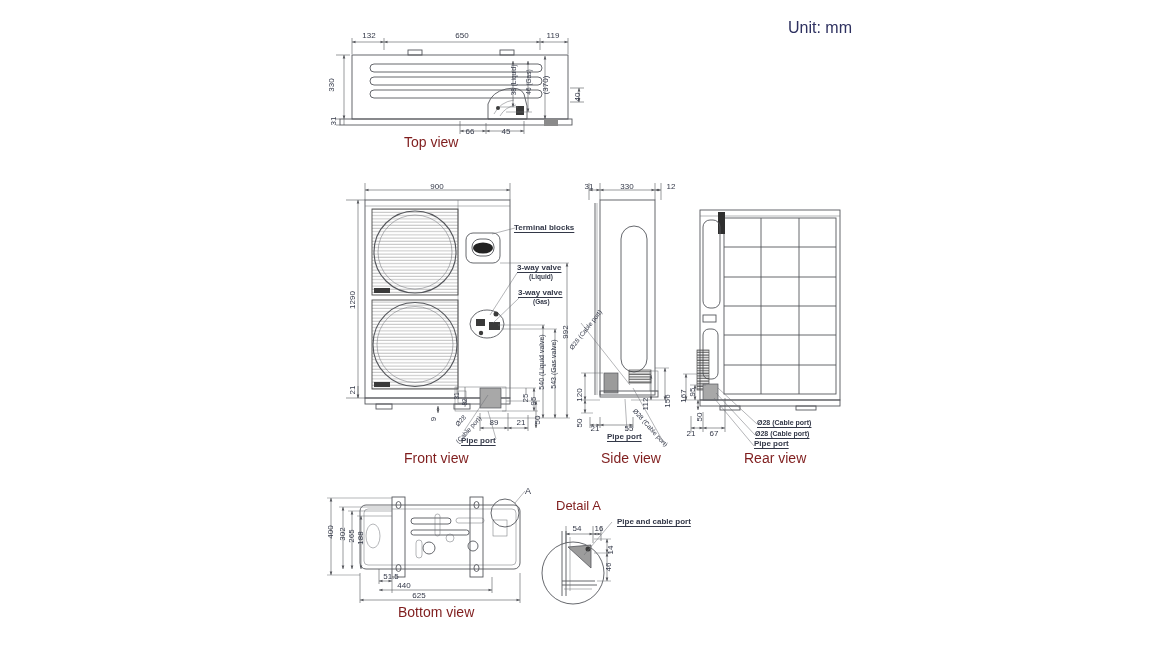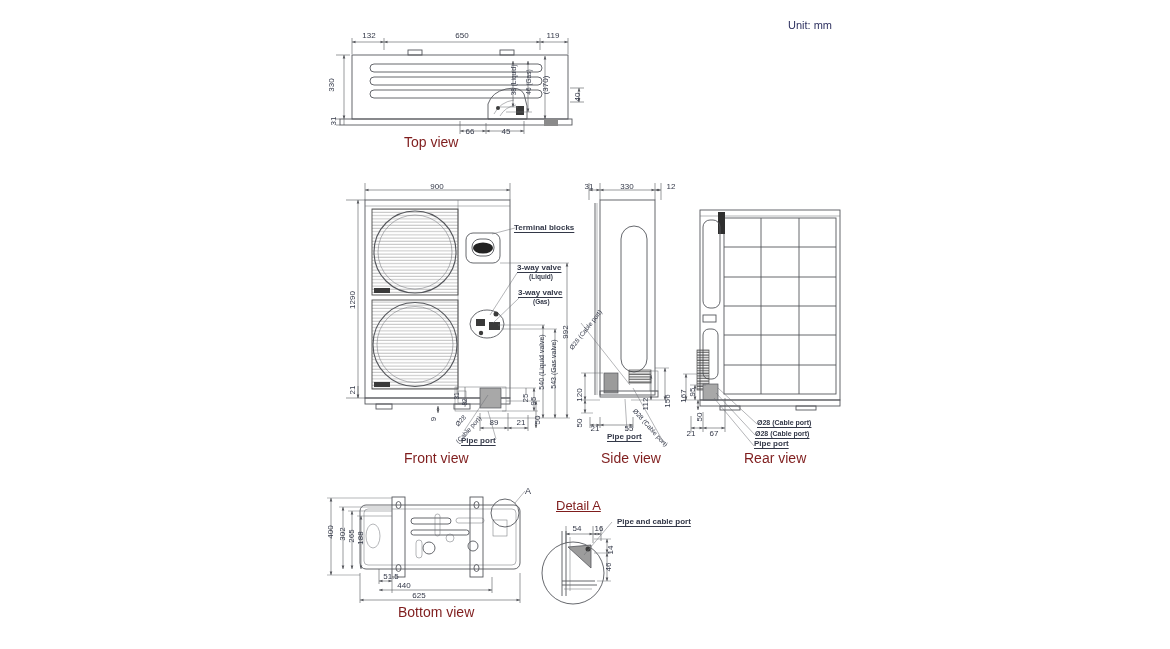--- a/index.html
+++ b/index.html
@@ -8,21 +8,21 @@
   svg.view{position:absolute;overflow:visible;}
   .lbl{position:absolute;font-size:8px;line-height:1;color:#333848;white-space:nowrap;
        transform:translate(-50%,-50%);z-index:5;}
   .rot{transform:translate(-50%,-50%) rotate(-90deg);}
   .tiny{font-size:6.5px;}
   .t7{font-size:7px;}
   .anchor{transform:none;font-weight:bold;}
   .ul{text-decoration:underline;text-underline-offset:2px;}
   .title{position:absolute;font-size:14px;line-height:1;color:#7f1d1d;z-index:5;white-space:nowrap;}
   .subtitle{font-size:13px;}
-  .unit{position:absolute;font-size:11px;color:#2e3160;z-index:5;}
+  .unit{position:absolute;font-size:16px;color:#2e3160;z-index:5;}
   .stroke{stroke:#55575c;fill:none;stroke-width:0.9;}
   .thin{stroke:#6a6c72;fill:none;stroke-width:0.5;}
   .dim{stroke:#55575c;fill:none;stroke-width:0.6;}
   .dark{fill:#3a3a3a;stroke:none;}
   .gray{fill:#a8a8a8;stroke:#55575c;stroke-width:0.7;}
 </style>
 </head>
 <body>
 
 <div class="canvas">
@@ -366,20 +366,20 @@
   <span class="lbl rot" style="left:331px;top:532px;">400</span>
   <span class="lbl rot" style="left:343px;top:534px;">302</span>
   <span class="lbl rot" style="left:352px;top:536px;">265</span>
   <span class="lbl rot" style="left:361px;top:538px;">188</span>
   <span class="lbl" style="left:391px;top:577px;">51.5</span>
   <span class="lbl" style="left:404px;top:586px;">440</span>
   <span class="lbl" style="left:419px;top:596px;">625</span>
   <span class="lbl" style="left:528px;top:491px;font-size:9px;">A</span>
   <span class="title" style="left:398px;top:605px;">Bottom view</span>
 
-  <span class="title subtitle" style="left:556px;top:499px;text-decoration:underline;">Detail A</span>
+  <span class="title subtitle" style="left:556px;top:499px;">Detail A</span>
   <span class="lbl anchor ul" style="left:617px;top:518px;">Pipe and cable port</span>
   <span class="lbl" style="left:577px;top:529px;">54</span>
   <span class="lbl" style="left:599px;top:529px;">16</span>
   <span class="lbl rot" style="left:611px;top:550px;">14</span>
   <span class="lbl rot" style="left:609px;top:567px;">46</span>
 
 </div>
 
 </body></html>

